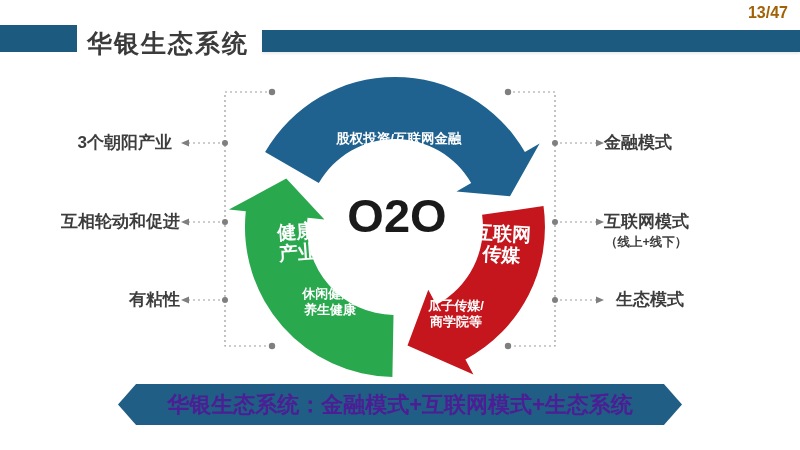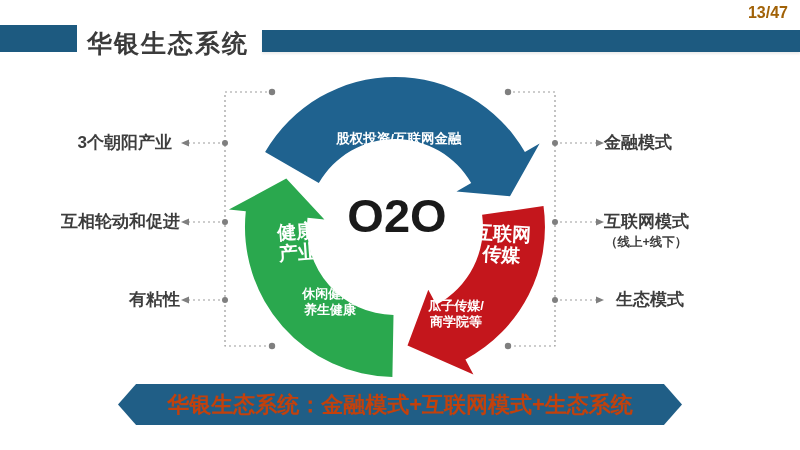--- a/index.html
+++ b/index.html
@@ -38,21 +38,21 @@
   .r2{left:604px;top:211px;}
   .r2sub{left:605px;top:234px;font-size:12.5px;line-height:16px;}
   .r3{left:604px;top:289px;margin-left:12px;}
   
   .banner{
     position:absolute;left:118px;top:384px;width:564px;height:41px;
     clip-path:polygon(0% 50%,3.2% 0%,96.8% 0%,100% 50%,96.8% 100%,3.2% 100%);
   }
   .banner-text{
     position:absolute;left:118px;top:384px;width:564px;height:41px;line-height:42px;
-    text-align:center;color:#c2410c;font-size:22px;font-weight:bold;white-space:nowrap;
+    text-align:center;color:#4c1d95;font-size:22px;font-weight:bold;white-space:nowrap;
   }
 </style>
 </head>
 <body>
 
 <div class="slide">
 
   <div class="page-number">13/47</div>
   <div class="accent-bar-left" style="background: rgb(29, 90, 128);"></div>
   <div class="page-title">华银生态系统</div>

